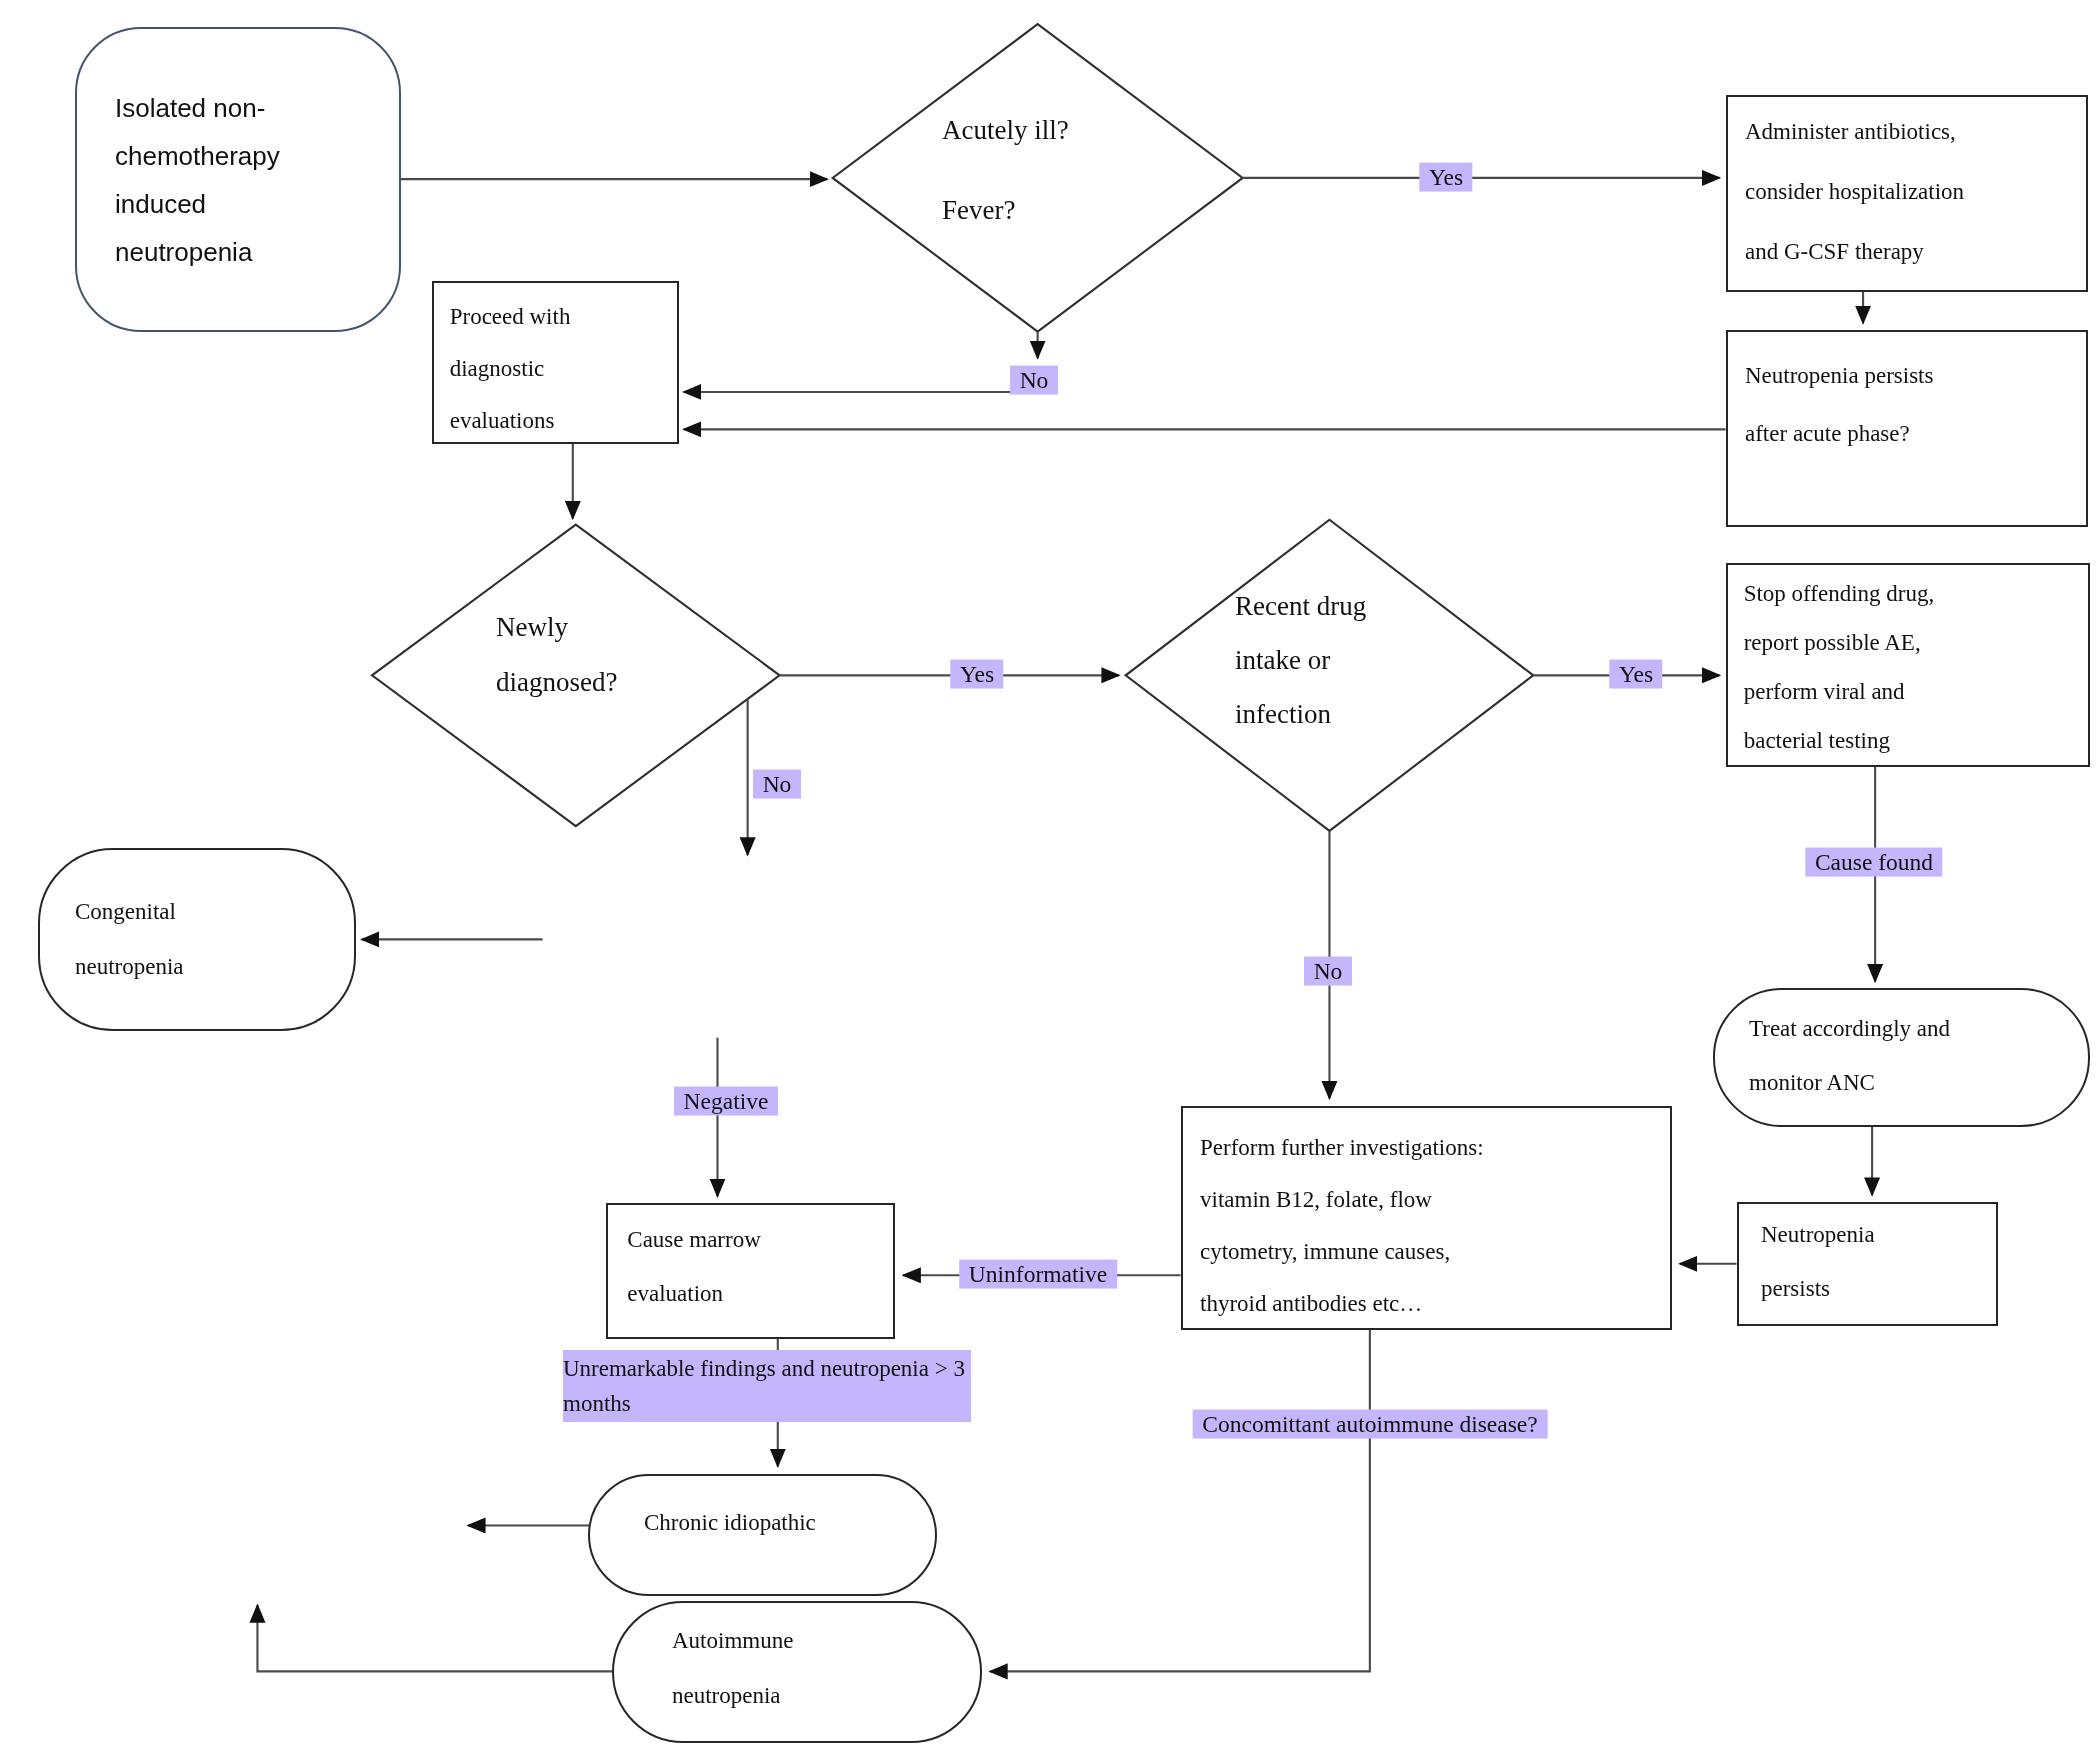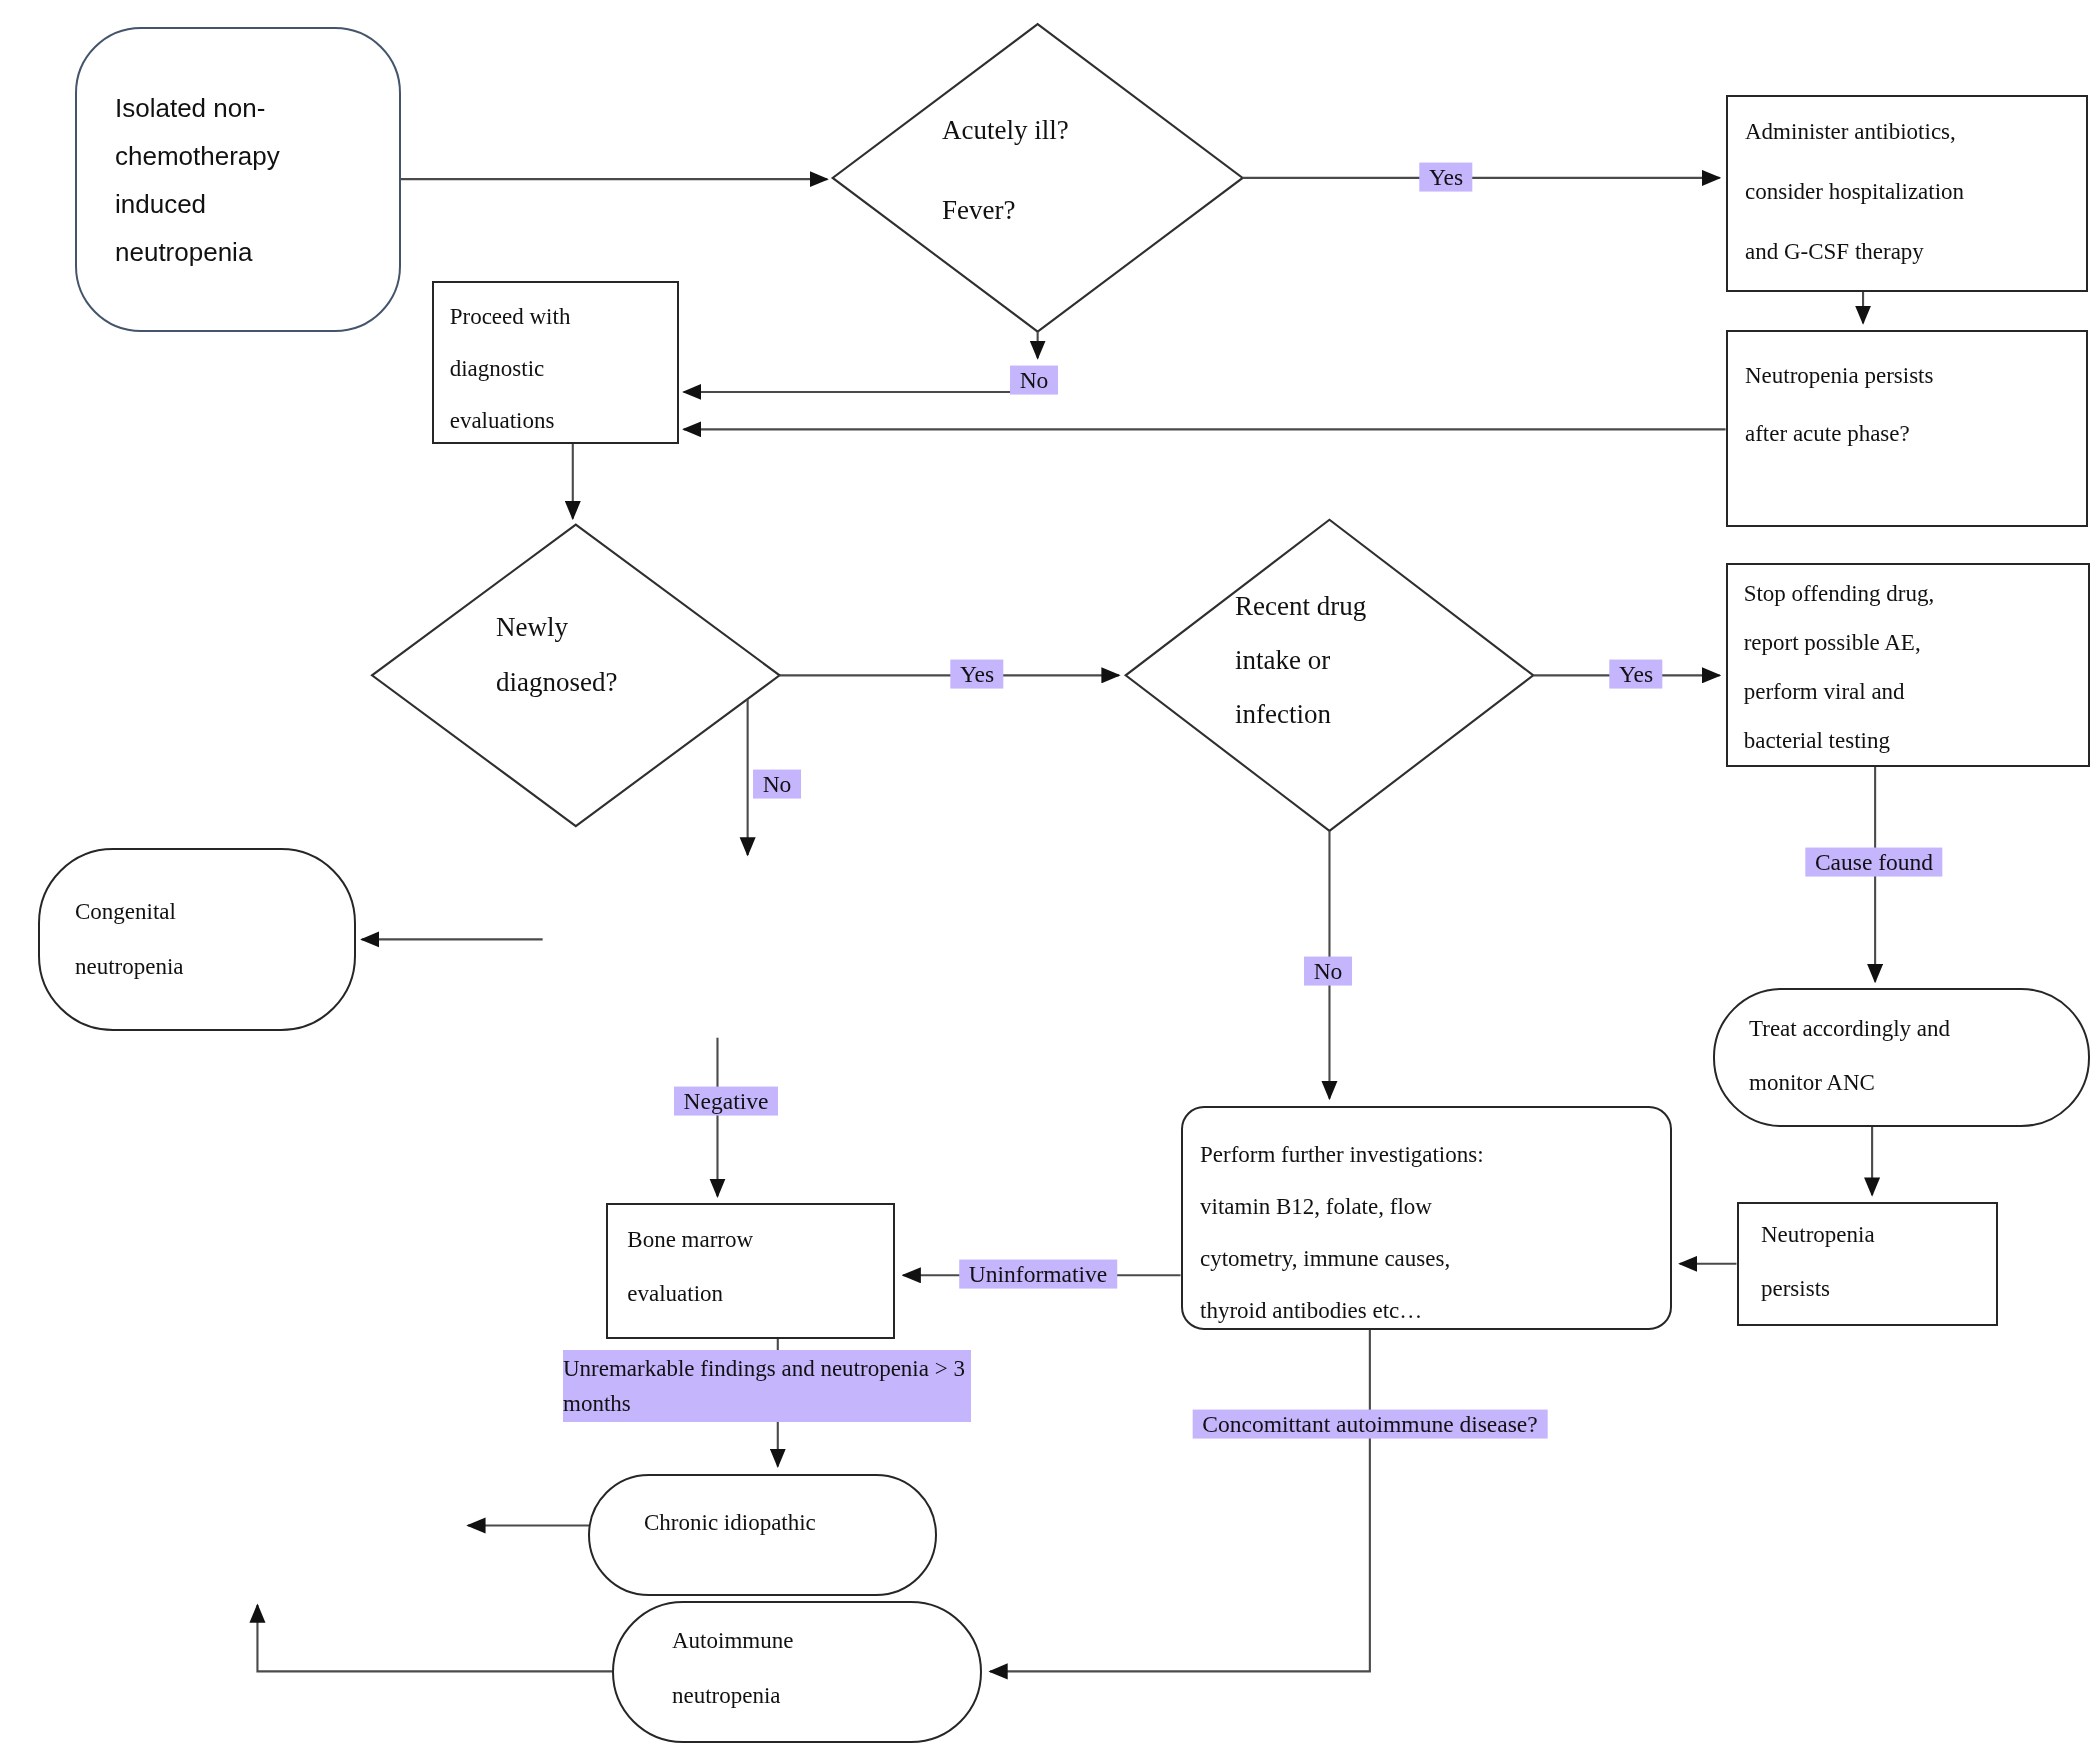--- a/index.html
+++ b/index.html
@@ -118,24 +118,24 @@
 perform viral and
 bacterial testing</div>
 
   <div class="node stadium" style="left:1713px;top:988px;width:377px;height:139px;padding:12px 0 0 34px;border-radius:69px;line-height:54px;">Treat accordingly and
 monitor ANC</div>
 
   <div class="node stadium" style="left:38px;top:848px;width:318px;height:183px;padding:34px 0 0 35px;border-radius:75px;">Congenital
 neutropenia</div>
 
 
-  <div class="node" style="left:606px;top:1203px;width:289px;height:136px;padding:8.4px 0 0 19.3px;line-height:54px;">Bone marrow
+  <div class="node" style="left:606px;top:1203px;width:289px;height:136px;padding:8.4px 0 0 19.3px;line-height:54px;">Cause marrow
 evaluation</div>
 
-  <div class="node" style="left:1181px;top:1106px;width:491px;height:224px;padding:21px 0 0 17px;line-height:52px;border-radius:23px;">Perform further investigations:
+  <div class="node" style="left:1181px;top:1106px;width:491px;height:224px;padding:14px 0 0 17px;line-height:52px;">Perform further investigations:
 vitamin B12, folate, flow
 cytometry, immune causes,
 thyroid antibodies etc…</div>
 
   <div class="node" style="left:1737px;top:1202px;width:261px;height:124px;padding:3.6px 0 0 22px;line-height:54px;">Neutropenia
 persists</div>
 
 
   <div class="node stadium" style="left:588px;top:1474px;width:349px;height:122px;padding:19px 0 0 54px;border-radius:62px;">Chronic idiopathic</div>
 

